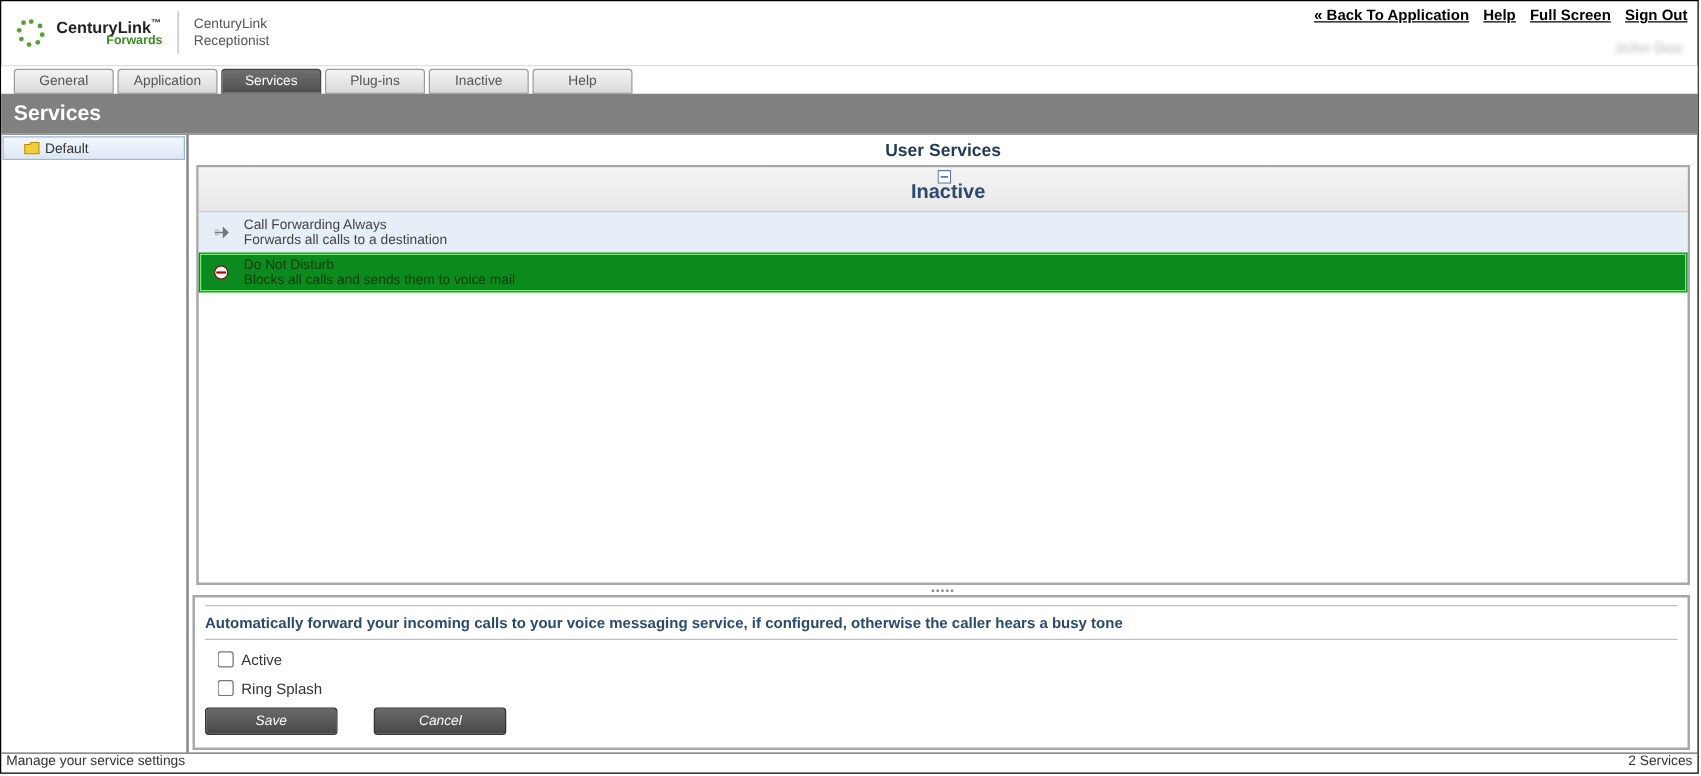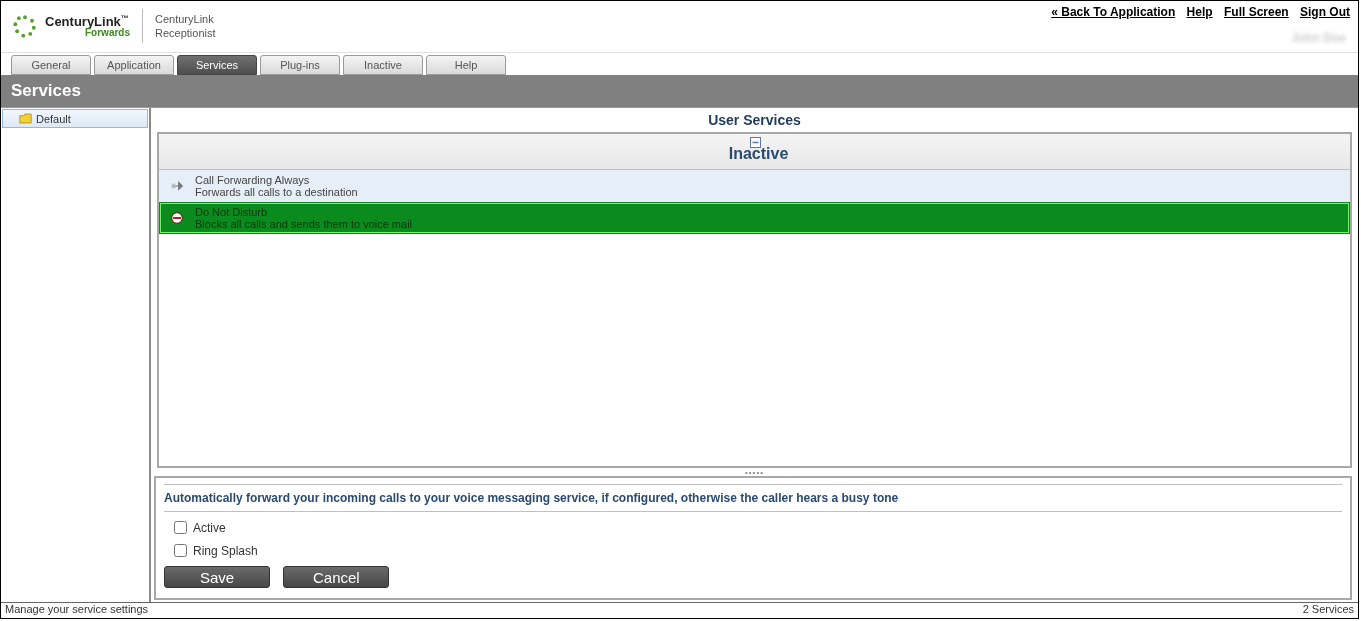--- a/index.html
+++ b/index.html
@@ -60,21 +60,21 @@
 
   
   .settings-panel { border:2px solid #a8a8a8; margin:0 6px 2px 3px; padding:4px 8px 10px 8px;}
   .settings-title { font-weight:bold; color:#1f3a5a; font-size:13px; margin-bottom:4px;}
   .settings-hr { border:0; border-top:1px solid #c0c0c0; margin:2px 0 6px 0;}
   .settings-desc { font-weight:bold; color:#2b4a6f; font-size:12px; margin-bottom:6px;}
   .chk-row { display:flex; align-items:center; margin:2px 0 4px 6px; font-size:12px;}
   .chk-row input { margin-right:6px; }
   .btn-row { margin-top:6px; }
   .btn { width:106px; height:22px; background:linear-gradient(#6a6a6a,#474747); color:#fff;
-         border:1px solid #333; border-radius:3px; font-size:15px; cursor:pointer; margin-right:10px;}
+         border:1px solid #333; border-radius:3px; font-size:11px; cursor:pointer; margin-right:26px;font-style:italic;}
 
   
   .footer { height:16px; border-top:1px solid #666; font-size:11px; display:flex;
             justify-content:space-between; padding:0 4px;}
 </style>
 </head>
 <body>
 <div class="outer">
 
   <div class="header">

